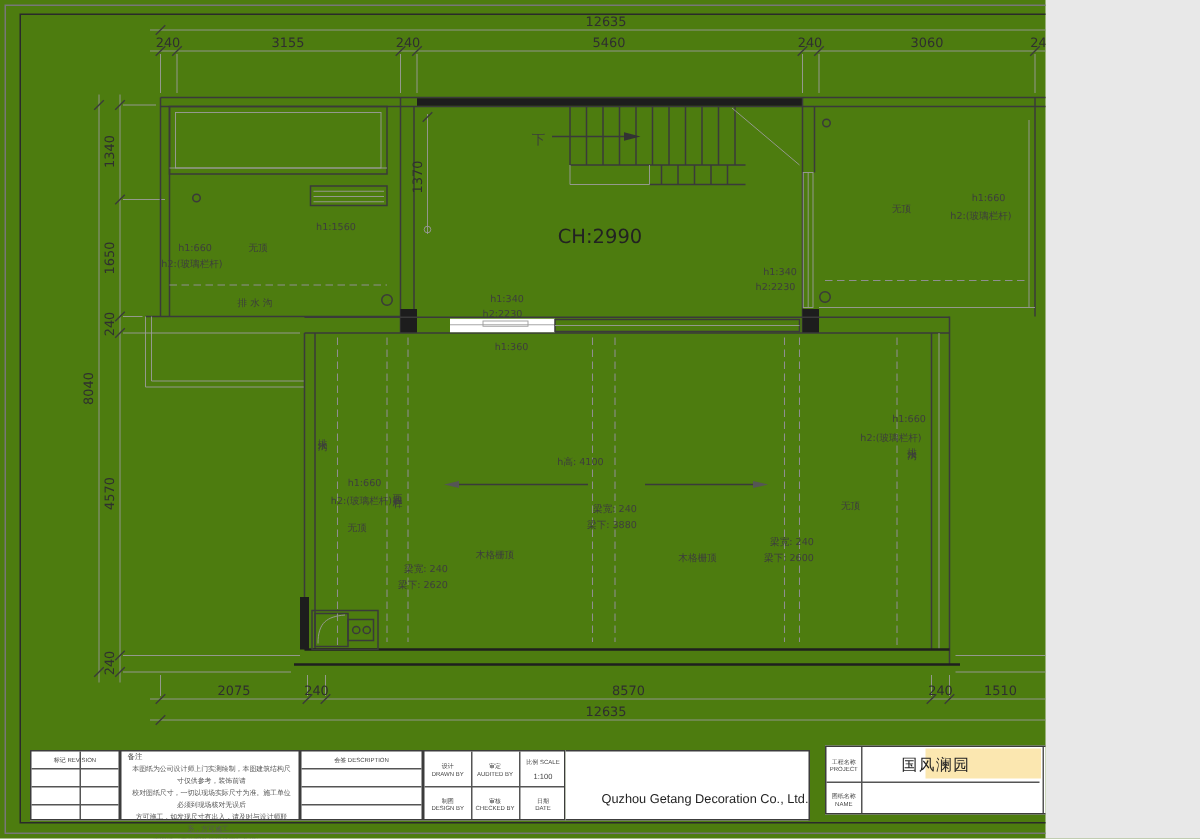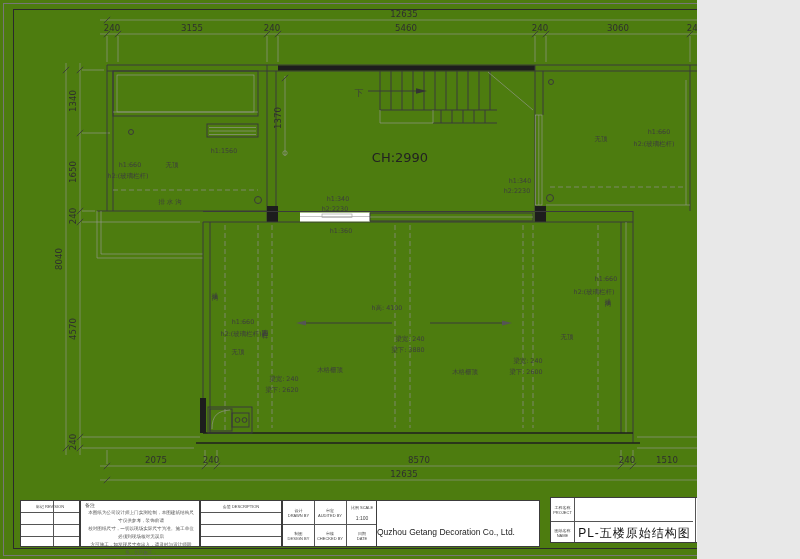--- a/index.html
+++ b/index.html
@@ -24,21 +24,21 @@
   .tbbox{position:absolute;border:1px solid #3c3c3c;box-sizing:border-box;background:#fff;}
   .hline{position:absolute;left:0;right:0;border-top:1px solid #555;}
   .vline{position:absolute;top:0;bottom:0;border-left:1px solid #555;}
   .cell{position:absolute;display:flex;align-items:center;justify-content:center;text-align:center;
         color:#444;white-space:pre-line;line-height:1.25;}
   .f4{font-size:4px}.f5{font-size:5px}
   .notes-p{position:absolute;left:6px;right:4px;top:8px;font-size:4.6px;line-height:8px;
            color:#555;text-align:center;white-space:pre-line;}
   .company-cn{position:absolute;left:0;right:0;top:8px;text-align:center;font-size:13.5px;
               font-weight:bold;color:#111;letter-spacing:2px;}
-  .company-en{position:absolute;left:0;right:0;top:26px;text-align:left;font-size:8.5px;color:#222;}
+  .company-en{position:absolute;left:0;right:0;top:26px;text-align:right;font-size:8.5px;color:#222;}
   .proj-name{position:absolute;left:27px;top:5px;font-size:10.5px;color:#222;z-index:2;letter-spacing:1px;}
   .redact{position:absolute;left:43px;top:1px;width:77px;height:20px;z-index:1;}
   .draw-title{position:absolute;left:0;right:0;top:4px;text-align:center;font-size:12px;color:#111;letter-spacing:1px;}
   .numcell{position:absolute;top:16px;left:0;right:0;text-align:center;font-size:11.5px;color:#111;}
   .numhead{position:absolute;top:2px;left:0;right:0;text-align:center;font-size:3.6px;color:#666;white-space:pre-line;line-height:1.2;}
 </style>
 </head>
 <body>
 
 <div id="page">
@@ -357,22 +357,23 @@
   <div class="tbbox" style="left:550px;top:497px;width:229px;height:46px">
     <div class="vline" style="left:23px"></div>
     <div class="vline" style="left:144px"></div>
     <div class="vline" style="left:172px"></div>
     <div class="vline" style="left:199px"></div>
     <div class="hline" style="top:23px;right:85px"></div>
     <div class="cell f4" style="left:0;top:0;width:23px;height:23px">工程名称
 PROJECT</div>
     <div class="cell f4" style="left:0;top:23px;width:23px;height:23px">图纸名称
 NAME</div>
-    <div style="position:absolute;left:23px;top:23px;width:121px;height:23px">
-      <div class="draw-title">PL-五楼原始结构图</div>
+    <div style="position:absolute;left:23px;top:0;width:121px;height:23px">
+      <div class="redact" id="redact-box" style="background: rgb(251, 231, 176);"></div>
+      <div class="proj-name">国风澜园</div>
     </div>
     <div style="position:absolute;left:144px;top:0;width:28px;height:46px">
       <div class="numhead">图号
 DWG NO.</div>
       <div class="numcell">030</div>
     </div>
     <div style="position:absolute;left:172px;top:0;width:27px;height:46px">
       <div class="numhead">页数
 SHT NO.</div>
       <div class="numcell">097</div>

